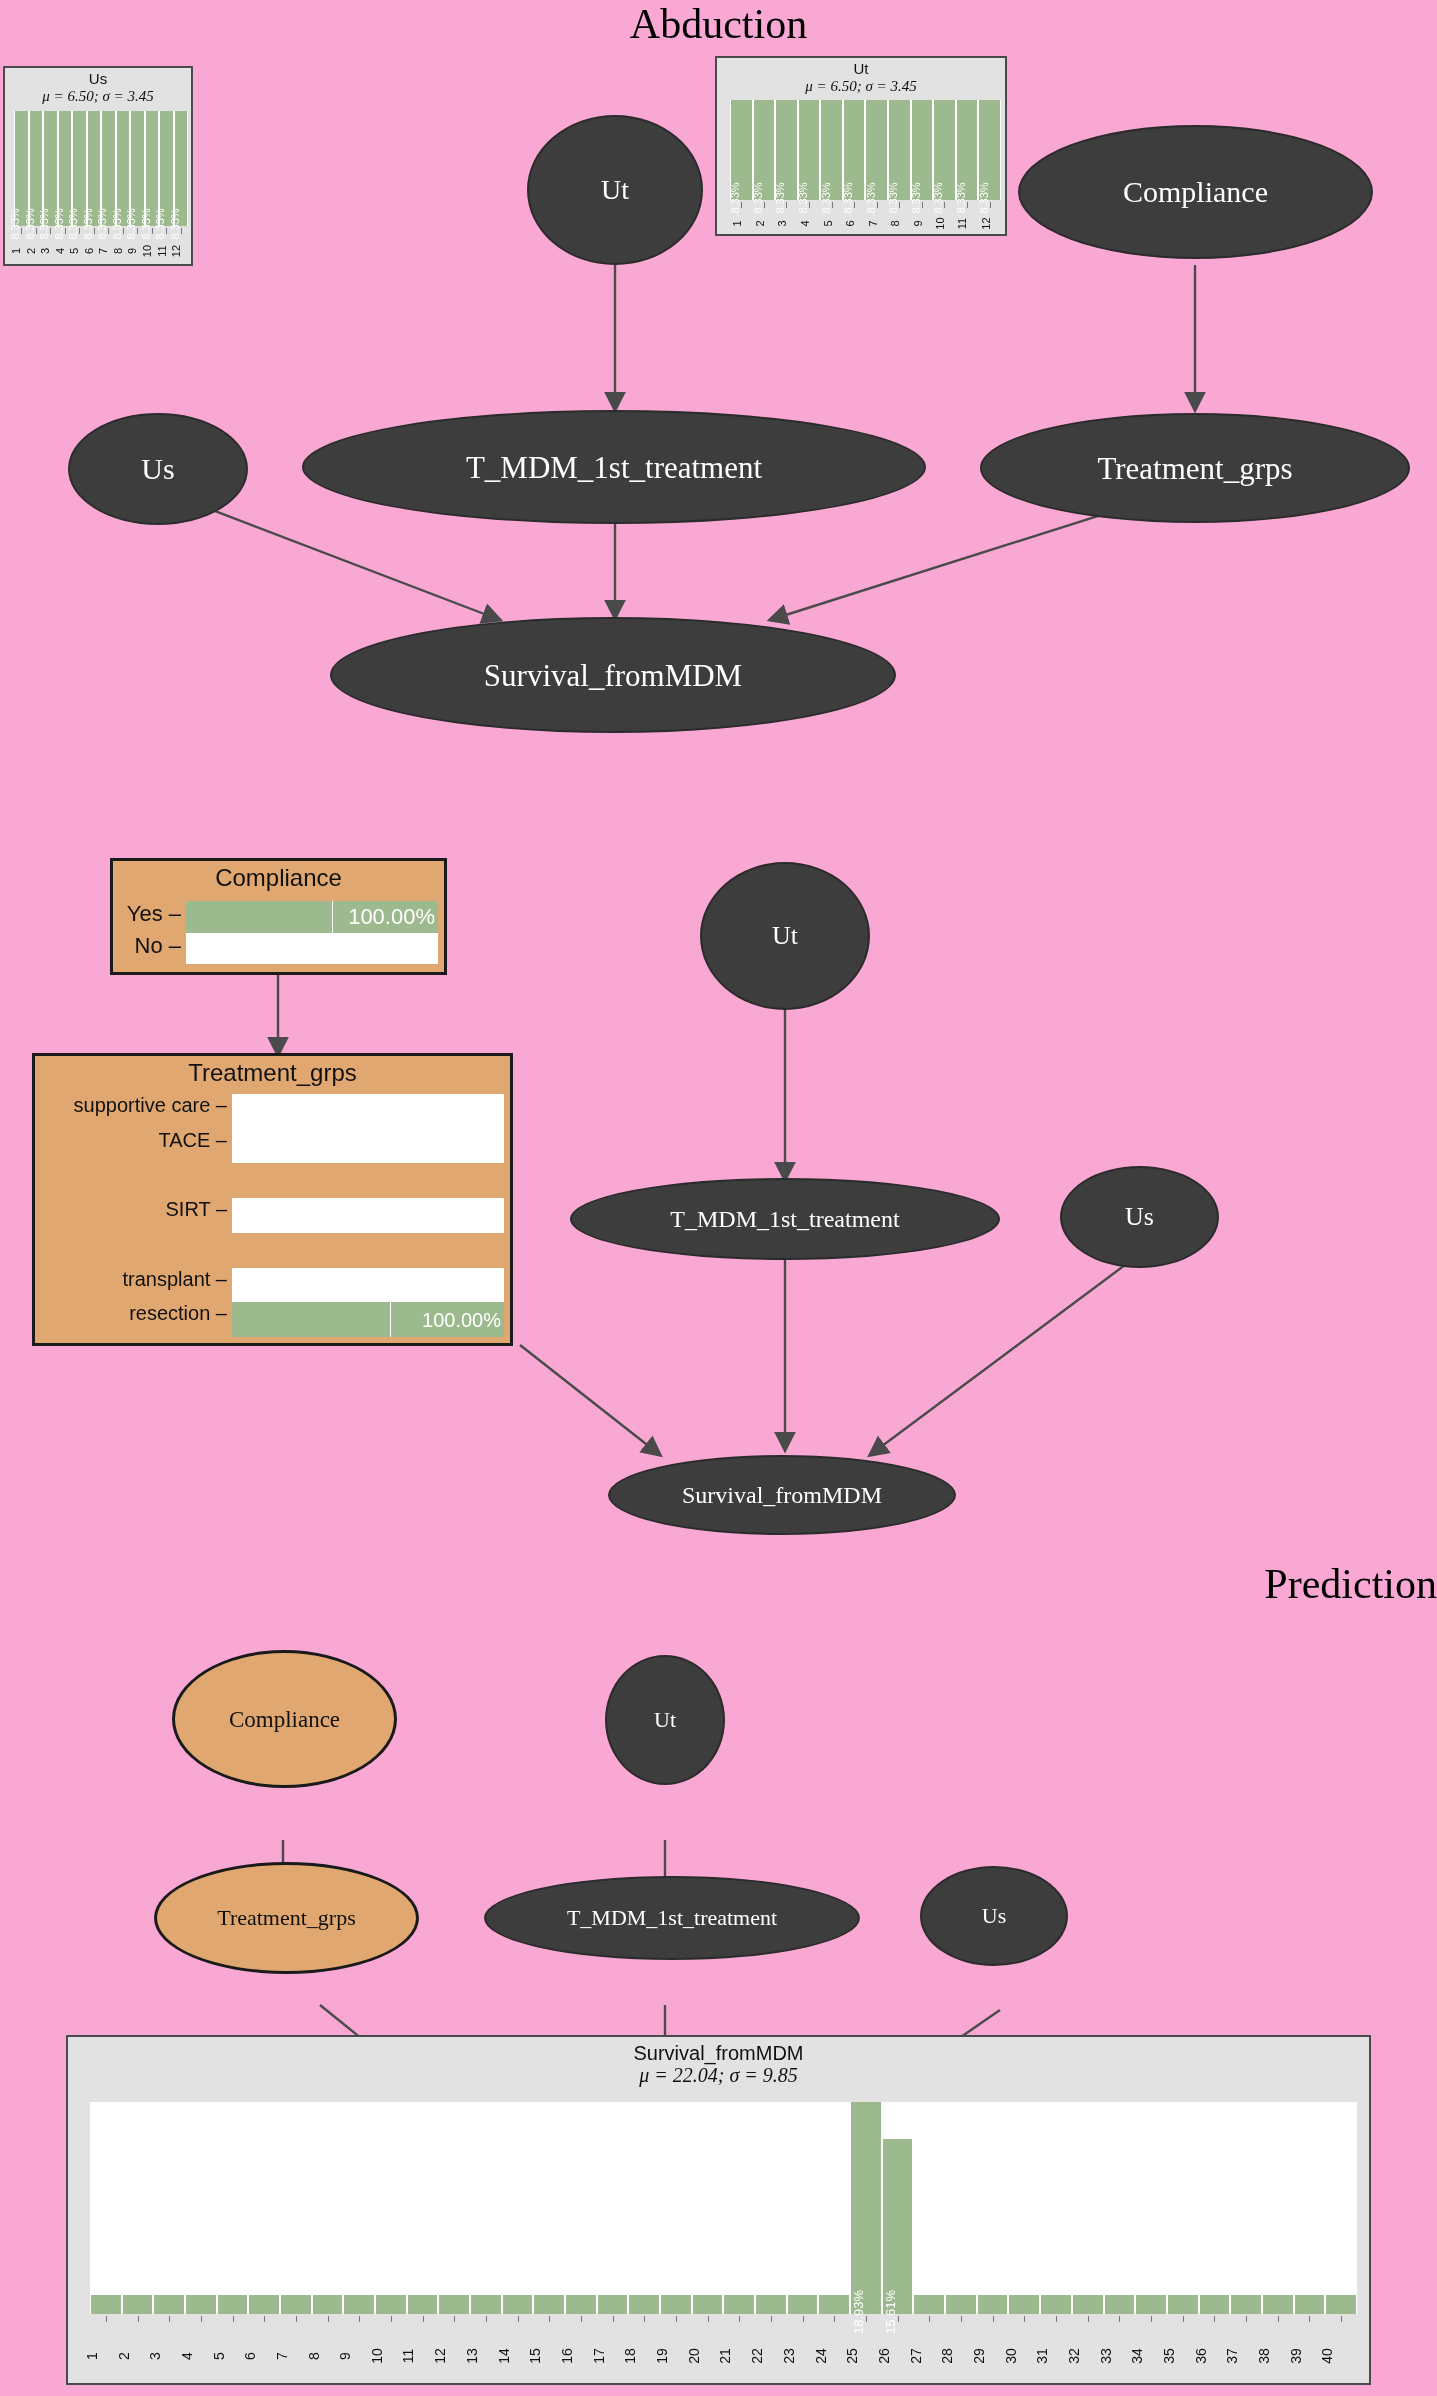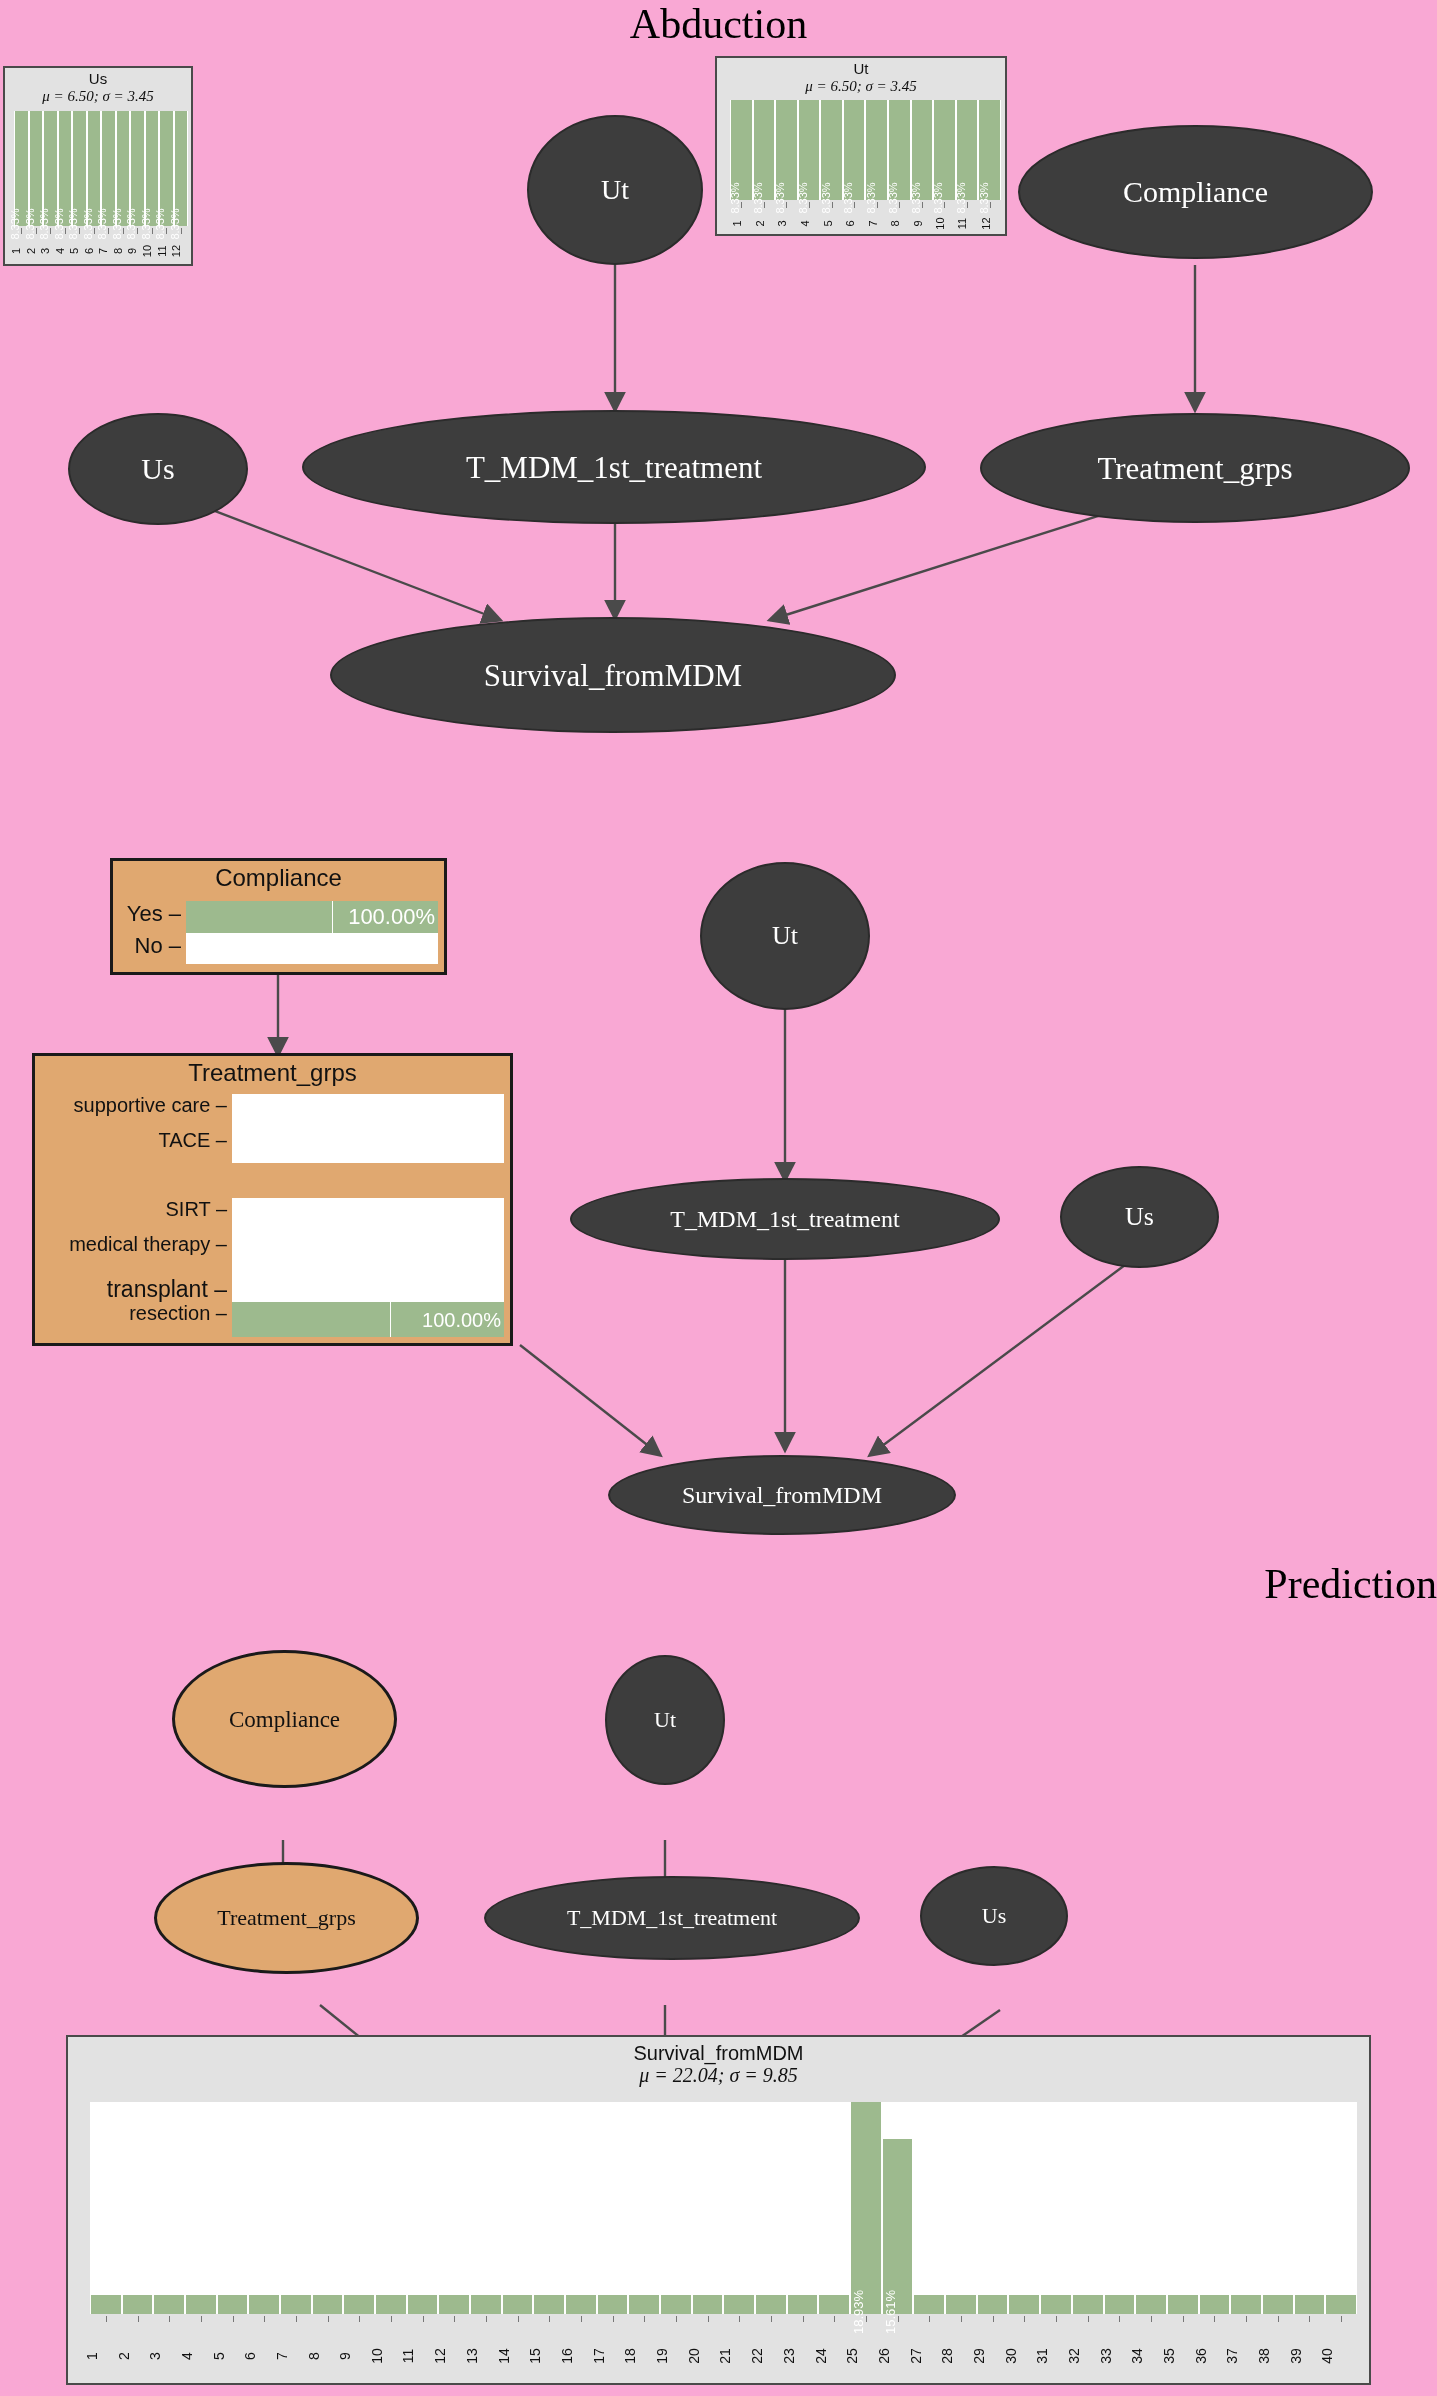--- a/index.html
+++ b/index.html
@@ -379,29 +379,22 @@
             <div class="hrow-mid" style="left: 58%;"></div>
           </div>
         </div>
         <div class="hrow" style="left: 0px; right: 0px; top: 42.8571%; height: 14.2857%;">
           <div class="hrow-label" style="width: 186px; font-size: 20px;">SIRT –</div>
           <div class="hrow-track" style="flex: 1 1 auto;">
             <div class="hrow-fill" style="width: 0%;"></div>
             <div class="hrow-mid" style="left: 58%;"></div>
           </div>
         </div>
-        <div class="hrow" style="left: 0px; right: 0px; top: 57.1429%; height: 14.2857%;">
-          <div class="hrow-label" style="width: 186px; font-size: 20px;">medical therapy –</div>
-          <div class="hrow-track" style="flex: 1 1 auto;">
-            <div class="hrow-fill" style="width: 0%;"></div>
-            <div class="hrow-mid" style="left: 58%;"></div>
-          </div>
-        </div>
         <div class="hrow" style="left: 0px; right: 0px; top: 71.4286%; height: 14.2857%;">
-          <div class="hrow-label" style="width: 186px; font-size: 23px; margin-top: 8px;">transplant –</div>
+          <div class="hrow-label" style="width: 186px; font-size: 20px;">transplant –</div>
           <div class="hrow-track" style="flex: 1 1 auto;">
             <div class="hrow-fill" style="width: 0%;"></div>
             <div class="hrow-mid" style="left: 58%;"></div>
           </div>
         </div>
         <div class="hrow" style="left: 0px; right: 0px; top: 85.7143%; height: 14.2857%;">
           <div class="hrow-label" style="width: 186px; font-size: 20px;">resection –</div>
           <div class="hrow-track" style="flex: 1 1 auto;">
             <div class="hrow-fill" style="width: 100%;"></div>
             <div class="hrow-mid" style="left: 58%;"></div>

